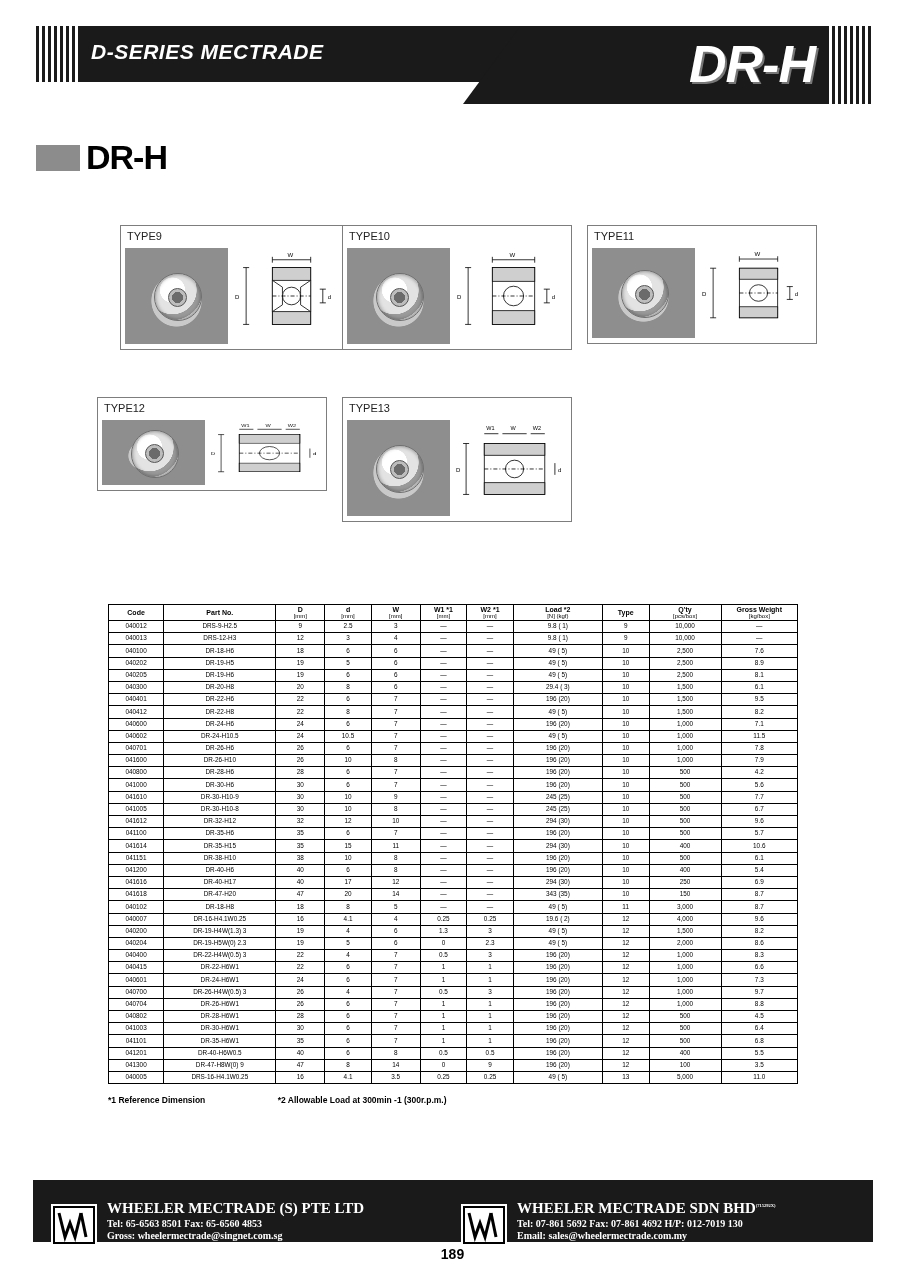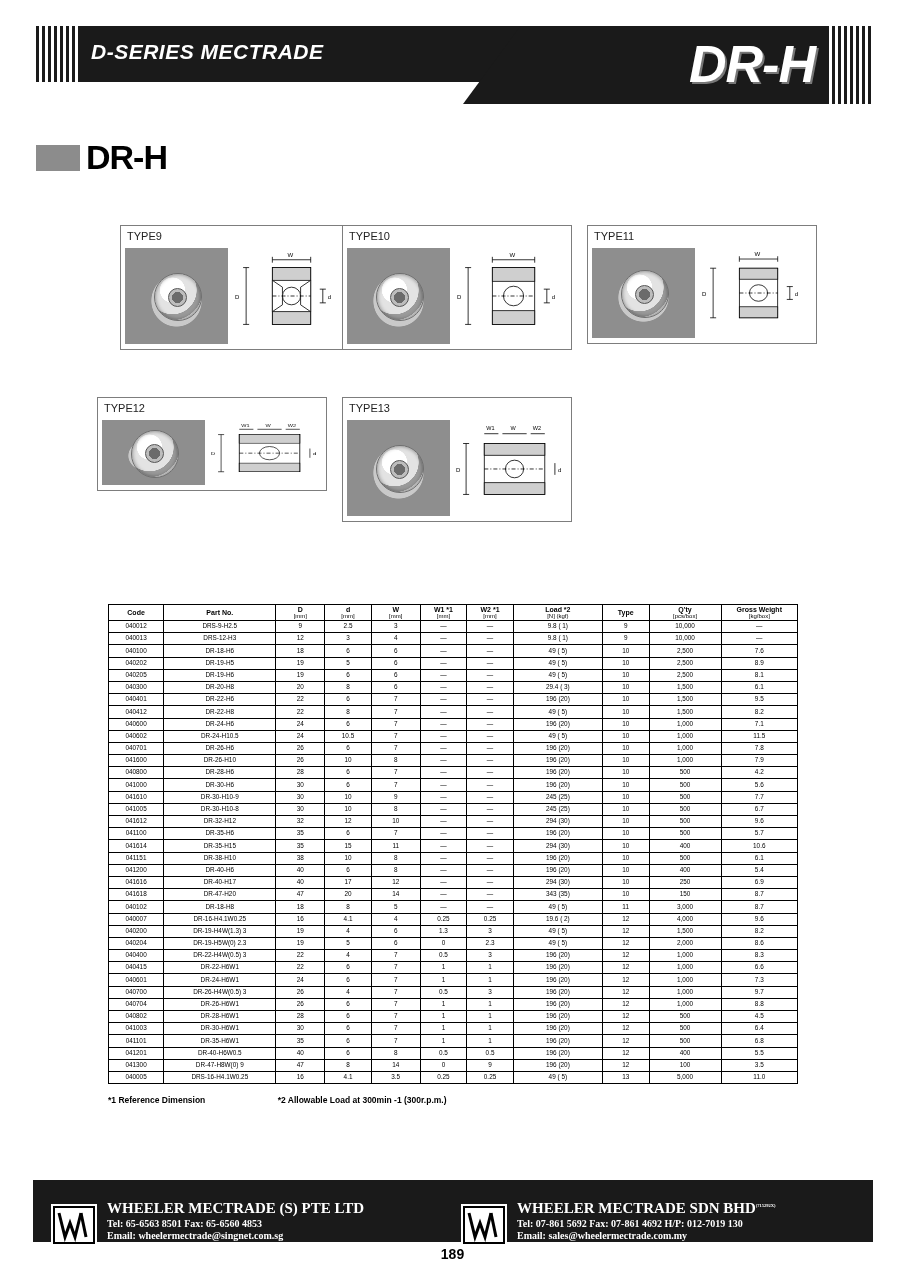--- a/index.html
+++ b/index.html
@@ -844,21 +844,21 @@
       <svg viewBox="0 0 44 40">
           <rect x="0" y="0" width="44" height="40" fill="#fff"></rect>
           <rect x="2" y="2" width="40" height="36" fill="none" stroke="#000" stroke-width="2"></rect>
           <path d="M7 8 L13 32 L18 18 L23 32 L29 8" fill="none" stroke="#000" stroke-width="3"></path>
           <path d="M29 8 L34 32" fill="none" stroke="#000" stroke-width="3"></path>
         </svg>
     </div>
     <div class="foot-txt" style="left:56px;top:0;">
       <div class="foot-name"><span>WHEELER</span> <span>MECTRADE (S) PTE LTD</span></div>
       <div class="foot-line">Tel: 65-6563 8501  Fax: 65-6560 4853</div>
-      <div class="foot-line">Email: wheelermectrade@singnet.com.sg</div>
+      <div class="foot-line">Gross: wheelermectrade@singnet.com.sg</div>
     </div>
   </div>
   <div class="foot-col" style="left:428px;width:410px;">
     <div class="foot-logo" style="left:0;top:4px;">
       <svg viewBox="0 0 44 40">
           <rect x="0" y="0" width="44" height="40" fill="#fff"></rect>
           <rect x="2" y="2" width="40" height="36" fill="none" stroke="#000" stroke-width="2"></rect>
           <path d="M7 8 L13 32 L18 18 L23 32 L29 8" fill="none" stroke="#000" stroke-width="3"></path>
           <path d="M29 8 L34 32" fill="none" stroke="#000" stroke-width="3"></path>
         </svg>

